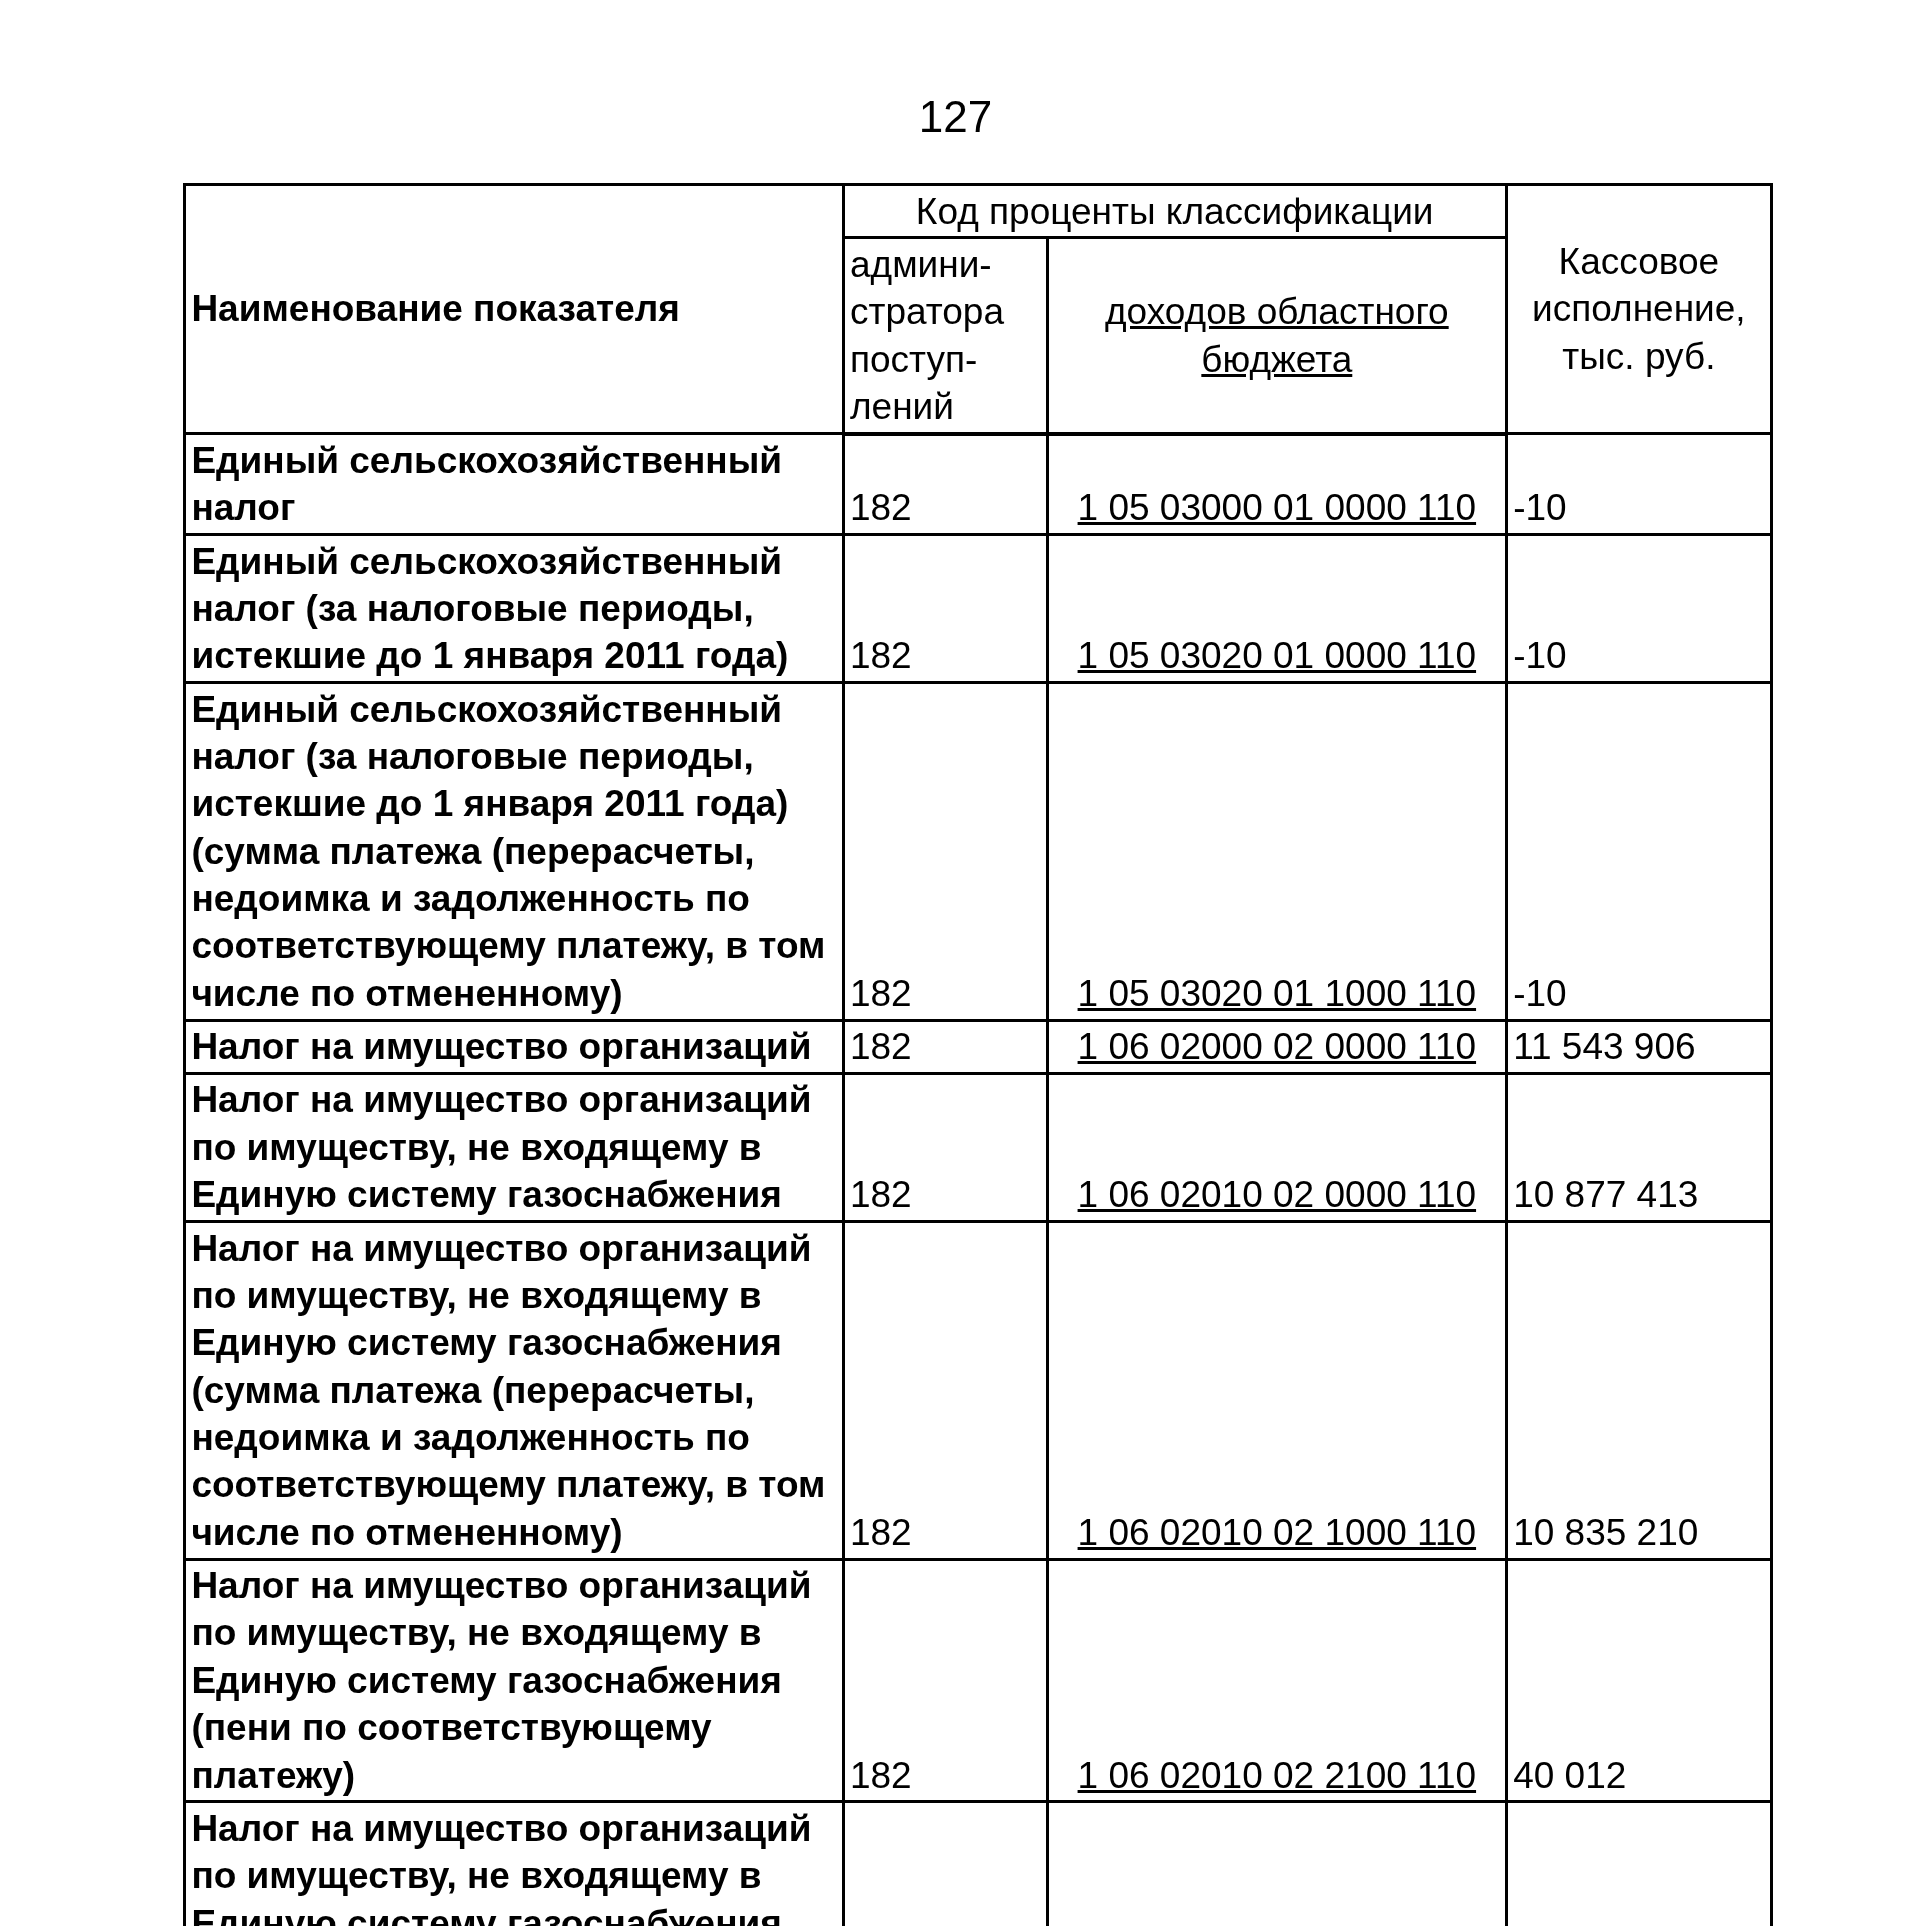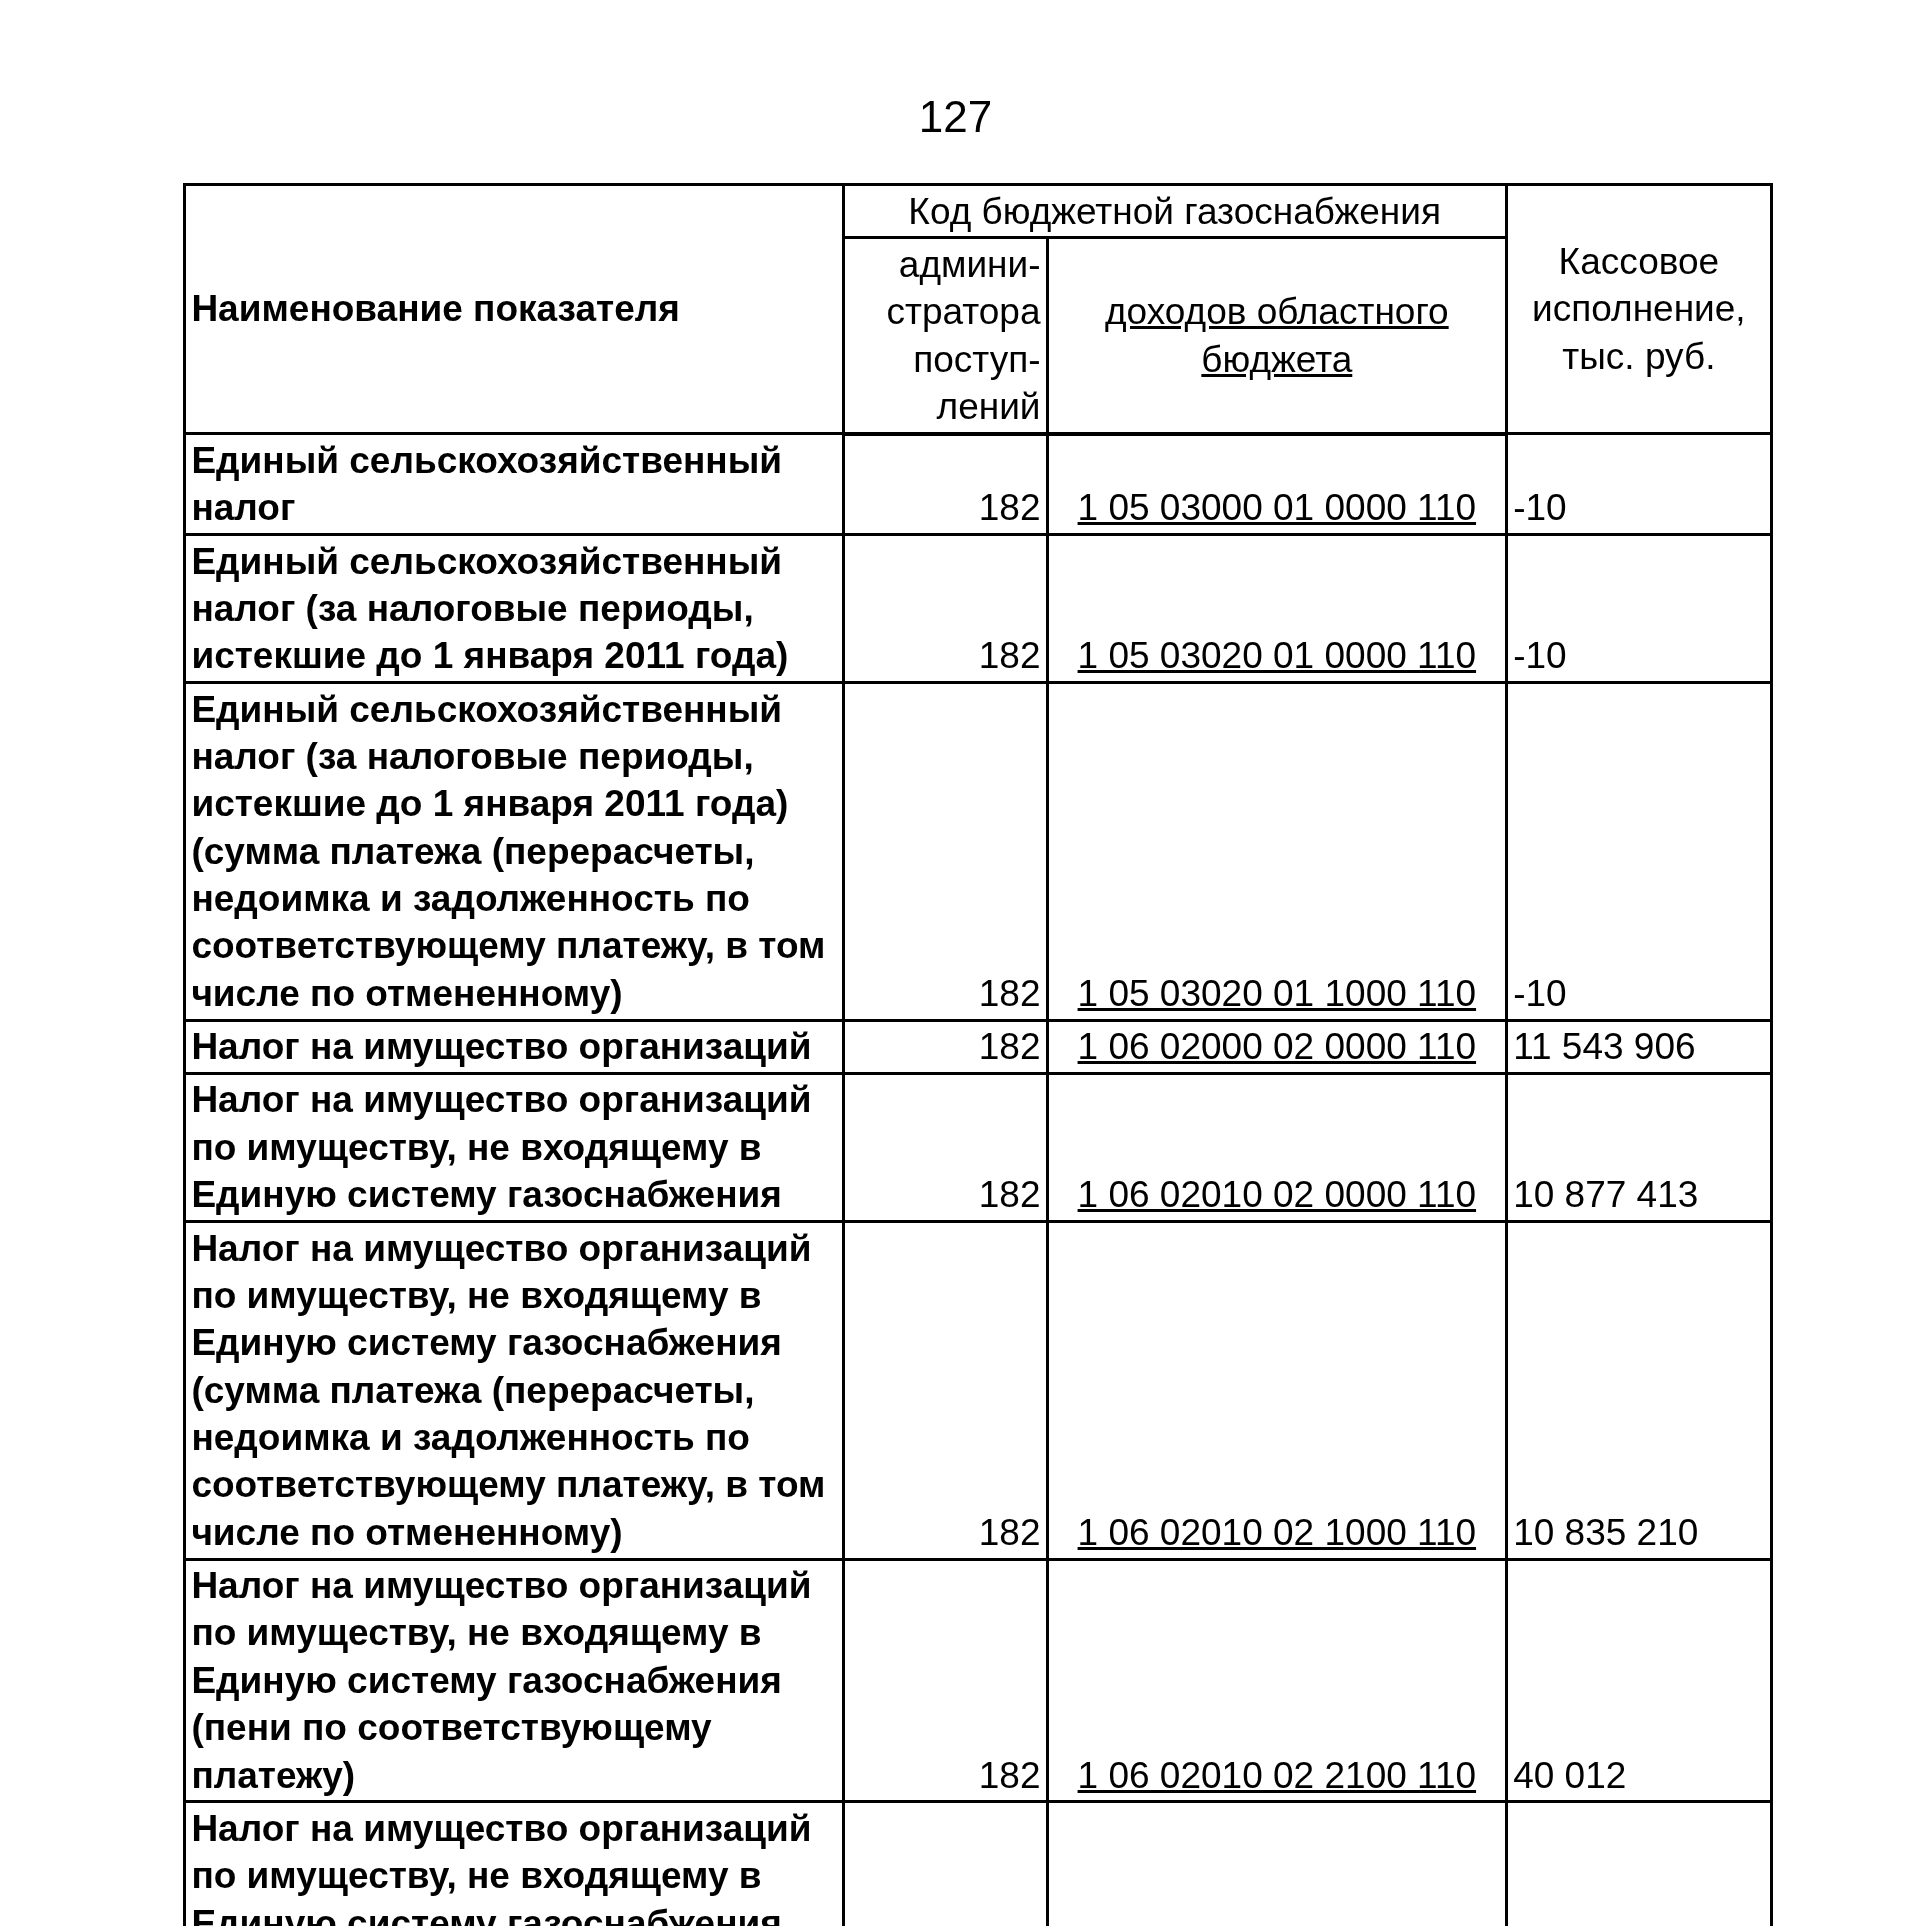--- a/index.html
+++ b/index.html
@@ -2,36 +2,36 @@
 <html style="font-size:6.2px"><head>
 <meta charset="utf-8">
 <style>
   html, body { margin: 0; padding: 0; background: #ffffff; }
   body { width: 1911px; height: 2703px; position: relative; font-family: "Liberation Sans", sans-serif; color: #000; }
   .page-num { position: absolute; top: 92px; left: 0; width: 100%; text-align: center; font-size: 44px; }
   table { position: absolute; left: 183px; top: 183px; width: 1590px; border-collapse: collapse; font-size: 37px; line-height: 1.28; }
   td, th { border: 3.1px solid #000; font-weight: normal; vertical-align: bottom; padding: 1.5px 5.4px; }
   th { vertical-align: middle; text-align: center; }
   .c-name { width: 659px; text-align: left; font-weight: bold; }
-  .c-adm { width: 193px; text-align: right; }
+  .c-adm { width: 193px; text-align: left; }
   .c-code { width: 462px; text-align: center; text-decoration: underline; }
   .c-val { width: 254px; text-align: left; }
   td.c-name { vertical-align: top; margin-top: 29px; }
   thead tr:last-child th { border-bottom-width: 4.6px; }
 </style>
 </head>
 <body>
 
 <div class="page-num">127</div>
 
 <table>
   <thead>
     <tr>
       <th class="c-name" rowspan="2">Наименование показателя</th>
-      <th colspan="2">Код бюджетной газоснабжения</th>
+      <th colspan="2">Код проценты классификации</th>
       <th class="c-val" rowspan="2" style="text-align:center">Кассовое исполнение, тыс. руб.</th>
     </tr>
     <tr>
       <th class="c-adm">админи-стратора поступ-лений</th>
       <th class="c-code">доходов областного бюджета</th>
     </tr>
   </thead>
   <tbody>
     <tr>
       <td class="c-name">Единый сельскохозяйственный налог</td>

